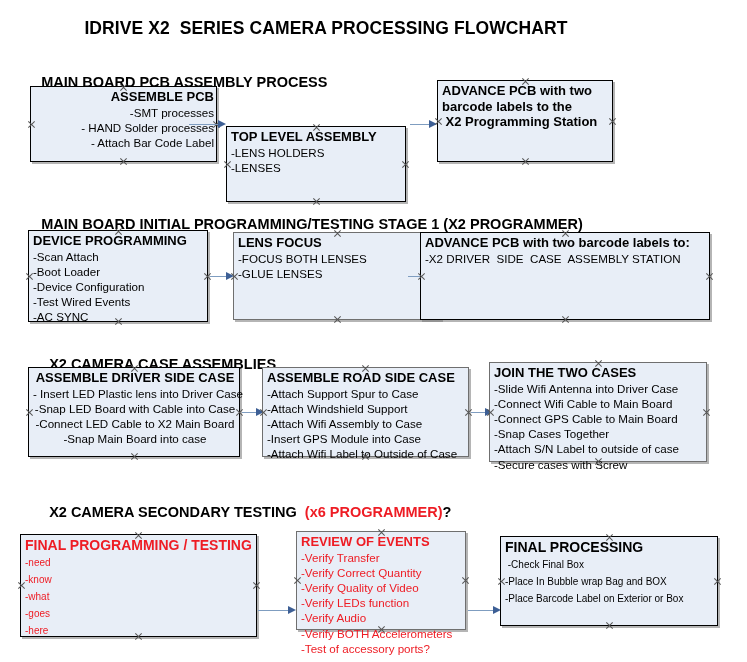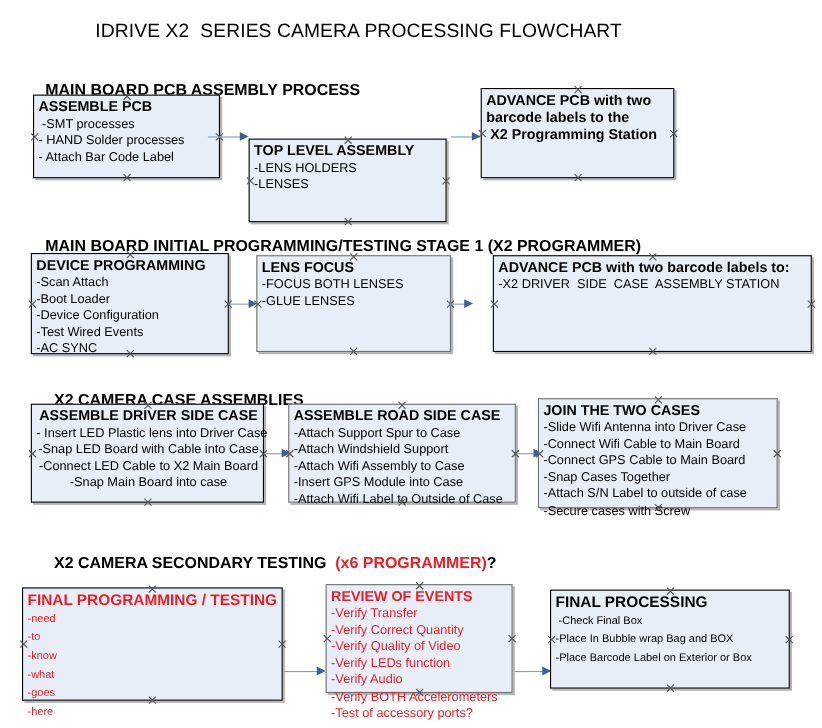--- a/index.html
+++ b/index.html
@@ -22,21 +22,21 @@
     height: 662px;
   }
 
   .main-title {
     position: absolute;
     left: 0;
     top: 18px;
     width: 652px;
     text-align: center;
     font-size: 17.5px;
-    font-weight: normal;
+    font-weight: bold;
     color: #000000;
     letter-spacing: 0.1px;
     white-space: pre;
   }
 
   .section-title {
     position: absolute;
     font-size: 14.5px;
     font-weight: bold;
     color: #000000;
@@ -145,21 +145,21 @@
 <body>
 
 <div class="canvas">
 
   <div class="main-title">IDRIVE X2  SERIES CAMERA PROCESSING FLOWCHART</div>
 
   <div class="section-title" style="left:25px; top:58px;">
     <span>MAIN BOARD PCB ASSEMBLY PROCESS</span>
   </div>
 
-  <div class="box" style="left:30px; top:86px; width:170px; height:76px;">
+  <div class="box" style="left:30px; top:86px; width:187px; height:76px;text-align:right;">
     <div class="box-inner">
       <div class="box-title">ASSEMBLE PCB</div>
       <div class="box-line"> -SMT processes</div>
       <div class="box-line">- HAND Solder processes</div>
       <div class="box-line">- Attach Bar Code Label</div>
     </div>
     <span class="handle" style="left:50%; top:0;"></span>
     <span class="handle" style="left:50%; top:100%;"></span>
     <span class="handle" style="left:0; top:50%;"></span>
     <span class="handle" style="left:100%; top:50%;"></span>
@@ -216,38 +216,38 @@
     <span class="handle" style="left:50%; top:100%;"></span>
     <span class="handle" style="left:0; top:50%;"></span>
     <span class="handle" style="left:100%; top:50%;"></span>
   </div>
 
   <div class="arrow" style="left:210px; top:276px; width:24px;">
     <span class="shaft"></span>
       <span class="head"></span>
   </div>
 
-  <div class="box gray-edge" style="left:233px; top:232px; width:177px; height:88px;">
+  <div class="box gray-edge" style="left:233px; top:232px; width:208px; height:88px;">
     <div class="box-inner">
       <div class="box-title">LENS FOCUS</div>
       <div class="box-line">-FOCUS BOTH LENSES</div>
       <div class="box-line">-GLUE LENSES</div>
     </div>
     <span class="handle" style="left:50%; top:0;"></span>
     <span class="handle" style="left:50%; top:100%;"></span>
     <span class="handle" style="left:0; top:50%;"></span>
     <span class="handle" style="left:100%; top:50%;"></span>
   </div>
 
   <div class="arrow" style="left:408px; top:276px; width:22px;">
     <span class="shaft"></span>
       <span class="head"></span>
   </div>
 
-  <div class="box" style="left:448px; top:232px; width:290px; height:88px;">
+  <div class="box" style="left:420px; top:232px; width:290px; height:88px;">
     <div class="box-inner">
       <div class="box-title">ADVANCE PCB with two barcode labels to:</div>
       <div class="box-line">-X2 DRIVER  SIDE  CASE  ASSEMBLY STATION</div>
     </div>
     <span class="handle" style="left:50%; top:0;"></span>
     <span class="handle" style="left:50%; top:100%;"></span>
     <span class="handle" style="left:0; top:50%;"></span>
     <span class="handle" style="left:100%; top:50%;"></span>
   </div>
 
@@ -311,21 +311,20 @@
   </div>
 
   <div class="section-title" style="left:33px; top:488px;">
     <span>X2 CAMERA SECONDARY TESTING  </span><span class="accent">(x6 PROGRAMMER)</span><span class="tail">?</span>
   </div>
 
   <div class="box red big-title" style="left:20px; top:534px; width:237px; height:103px;">
     <div class="box-inner">
       <div class="box-title">FINAL PROGRAMMING / TESTING</div>
       <div class="box-line">-need</div>
-      <div class="box-line">-to</div>
       <div class="box-line">-know</div>
       <div class="box-line">-what</div>
       <div class="box-line">-goes</div>
       <div class="box-line">-here</div>
     </div>
     <span class="handle" style="left:50%; top:0;"></span>
     <span class="handle" style="left:50%; top:100%;"></span>
     <span class="handle" style="left:0; top:50%;"></span>
     <span class="handle" style="left:100%; top:50%;"></span>
   </div>

